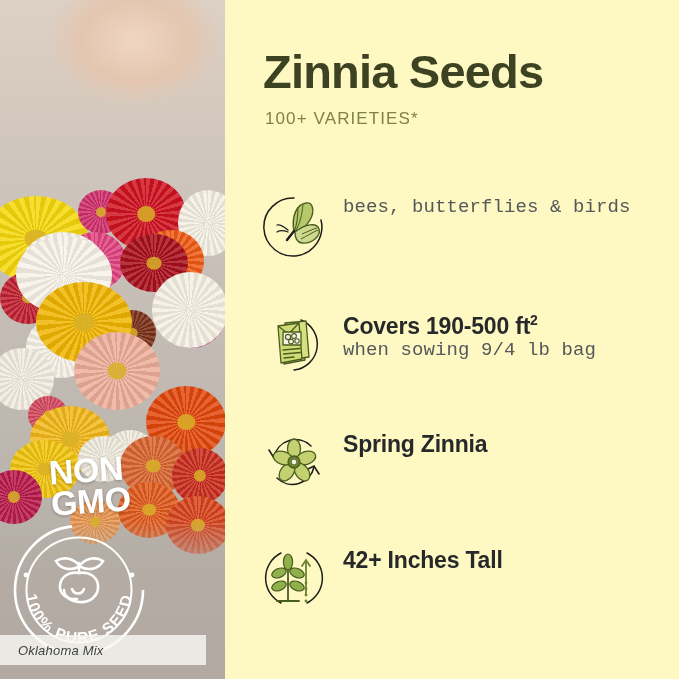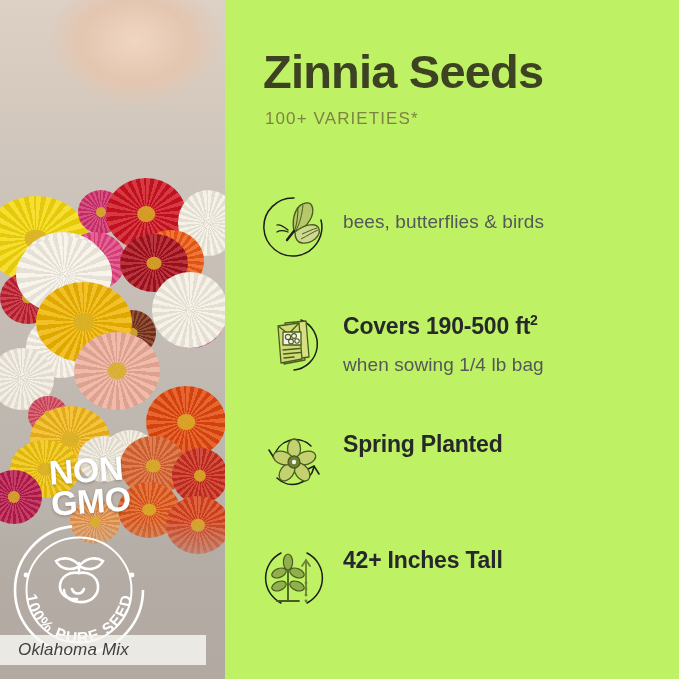--- a/index.html
+++ b/index.html
@@ -35,38 +35,38 @@
     background-image:repeating-conic-gradient(rgba(255,255,255,.16) 0deg 7deg, rgba(0,0,0,.07) 7deg 14deg);
   }
   .nocen::after{display:none;}
 
   .caption{
     position:absolute;left:0;bottom:14px;width:206px;height:30px;
     background:rgba(248,246,243,.82);
     display:flex;align-items:center;
   }
   .caption span{
-    font-style:italic;font-size:17px;color:#40413f;padding-left:18px;
+    font-style:italic;font-size:13px;color:#40413f;padding-left:18px;
     letter-spacing:.2px;
   }
 
   
   .badge{position:absolute;left:34px;top:455px;width:180px;height:200px;}
   .nongmo{
     position:absolute;left:16px;top:0px;color:#ffffff;font-weight:bold;
     font-size:34px;line-height:31px;letter-spacing:-.5px;
     transform:rotate(-4deg);
     text-shadow:0 1px 3px rgba(60,40,30,.35);
   }
   .seal{
     position:absolute;left:-28px;top:62px;width:146px;height:146px;
   }
 
   
-  .content{position:absolute;left:225px;top:0;width:454px;height:679px;background:#bef264;}
+  .content{position:absolute;left:225px;top:0;width:454px;height:679px;background:#fef9c3;}
 
   .title{
     position:absolute;left:38px;top:48px;
     font-size:47px;font-weight:bold;color:#3c4222;
     letter-spacing:-.8px;line-height:1;
   }
   .subtitle{
     position:absolute;left:40px;top:110px;
     font-size:17px;color:#7f8342;letter-spacing:1.1px;
     font-weight:300;line-height:1;
@@ -76,21 +76,21 @@
   .f1{top:192px;} .f2{top:308px;} .f3{top:427px;} .f4{top:543px;}
 
   .ficon{position:absolute;left:0;top:2px;width:66px;height:66px;}
   .ftext{position:absolute;left:82px;top:4px;}
   .fhead{
     font-size:23px;font-weight:bold;color:#26282a;
     letter-spacing:-.2px;line-height:1.15;white-space:nowrap;
   }
   .fsub{
     font-size:19px;color:#55585b;font-weight:300;
-    letter-spacing:.1px;line-height:1.2;margin-top:15px;white-space:nowrap;
+    letter-spacing:.1px;line-height:1.2;margin-top:0;white-space:nowrap;font-family:Liberation Mono, monospace;
   }
   .sup{font-size:14px;vertical-align:super;}
 </style>
 </head>
 <body>
 
 <div class="canvas">
 
   <div class="photo">
     <div class="photo-bg"></div>
@@ -209,21 +209,21 @@
             <circle cx="36" cy="31" r="2.2"></circle>
         </g>
         <g stroke="#4a5c1e" stroke-width="1.4" stroke-linecap="round">
           <path d="M22,40 L39,38.5"></path>
             <path d="M22.5,44 L39.5,42.5"></path>
             <path d="M23,48 L33,47"></path>
         </g>
       </svg>
       <div class="ftext">
         <div class="fhead"><span>Covers 190-500 ft</span><span class="sup">2</span></div>
-        <div class="fsub">when sowing 1/4 lb bag</div>
+        <div class="fsub">when sowing 9/4 lb bag</div>
       </div>
     </div>
 
     <div class="feature f3">
       <svg class="ficon" viewBox="0 0 66 66">
         <g fill="none" stroke="#1d1d1b" stroke-width="1.6" stroke-linecap="round">
           <path d="M13,28 A22,22 0 0 1 50,17"></path>
           <path d="M53,38 A22,22 0 0 1 16,49"></path>
           <path d="M8,21 L13,29 L21,25"></path>
           <path d="M58,45 L53,37 L45,41"></path>
@@ -232,21 +232,21 @@
           <ellipse cx="33" cy="20" rx="6.5" ry="10" fill="#c3d170"></ellipse>
           <ellipse cx="45" cy="29" rx="6.5" ry="10" fill="#c3d170" transform="rotate(72 45 29)"></ellipse>
           <ellipse cx="41" cy="43" rx="6.5" ry="10" fill="#c3d170" transform="rotate(144 41 43)"></ellipse>
           <ellipse cx="26" cy="43" rx="6.5" ry="10" fill="#c3d170" transform="rotate(216 26 43)"></ellipse>
           <ellipse cx="22" cy="29" rx="6.5" ry="10" fill="#c3d170" transform="rotate(288 22 29)"></ellipse>
           <circle cx="33" cy="33" r="6" fill="#6e8233"></circle>
           <circle cx="33" cy="33" r="2.2" fill="#f6f3ee" stroke="none"></circle>
         </g>
       </svg>
       <div class="ftext">
-        <div class="fhead">Spring Planted</div>
+        <div class="fhead">Spring Zinnia</div>
       </div>
     </div>
 
     <div class="feature f4">
       <svg class="ficon" viewBox="0 0 66 66">
         <path d="M20,8 A28,28 0 0 0 20,58" fill="none" stroke="#1d1d1b" stroke-width="1.5" stroke-linecap="round"></path>
         <path d="M46,8 A28,28 0 0 1 46,58" fill="none" stroke="#1d1d1b" stroke-width="1.5" stroke-linecap="round"></path>
         <path d="M16,56 L38,56" stroke="#4a5c1e" stroke-width="1.8" stroke-linecap="round"></path>
         <path d="M27,56 L27,22" stroke="#4a5c1e" stroke-width="1.8" stroke-linecap="round"></path>
         <g stroke="#4a5c1e" stroke-width="1.2">

